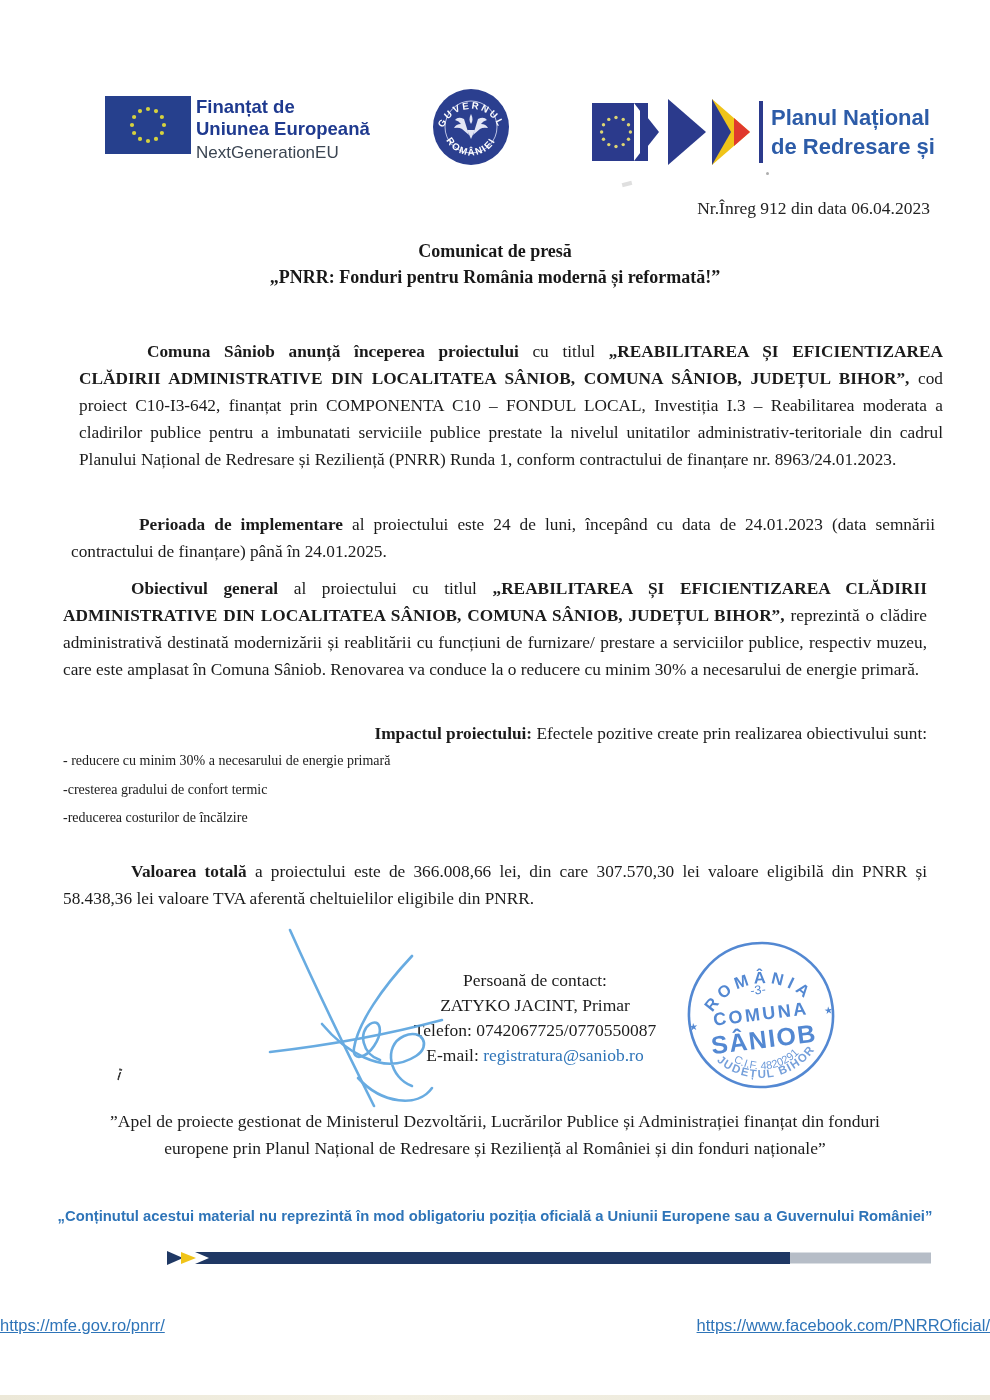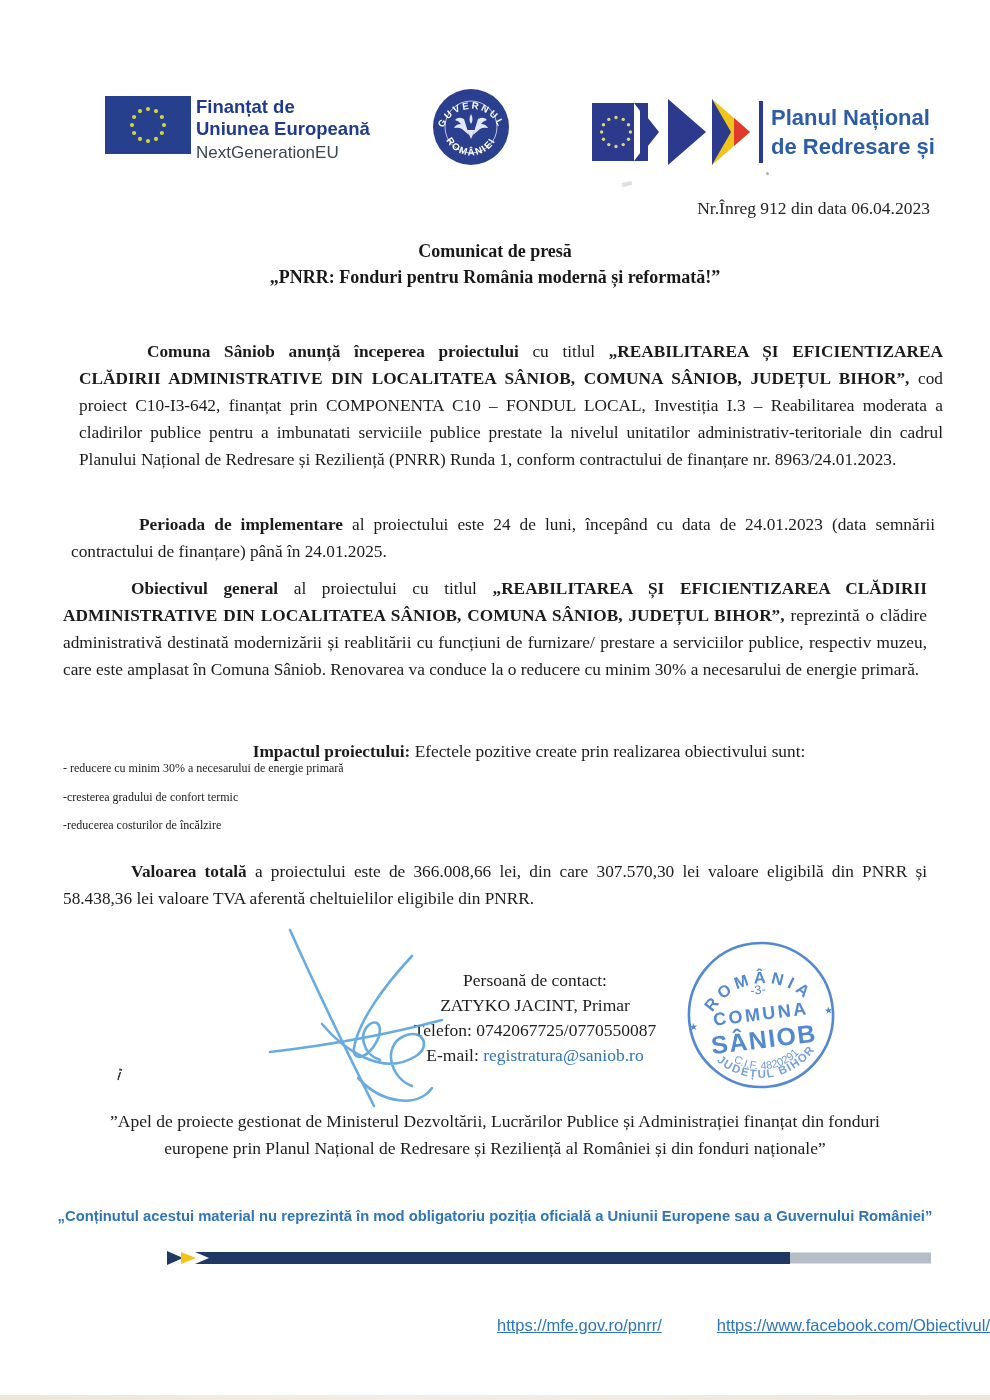--- a/index.html
+++ b/index.html
@@ -16,36 +16,36 @@
   .pnrr-logo{left:592px;top:97px;}
 
   .regline{top:198px;right:60px;font-size:17.5px;color:#222;}
 
   .titleblock{top:238px;left:0;width:990px;text-align:center;font-weight:bold;
               font-size:18px;line-height:26px;color:#181818;}
 
   .para{left:63px;width:864px;text-align:justify;font-size:17.3px;line-height:27px;color:#1b1b1b;}
   .para .bold{font-weight:bold;}
   .indent{text-indent:68px;}
-  .listline{left:63px;width:864px;font-size:12px;color:#1b1b1b;margin-top:8px;}
+  .listline{left:63px;width:864px;font-size:14px;color:#1b1b1b;}
 
   .contact{top:968px;left:0;width:990px;text-align:center;font-size:17.5px;line-height:25px;color:#1c1c1c;padding-left:40px;}
   .contact a{color:#2e74b8;text-decoration:none;}
 
   .quote{top:1108px;left:80px;width:830px;text-align:center;font-size:17.5px;line-height:27px;color:#1c1c1c;}
 
   .disclaimer{top:1208px;left:0;width:990px;text-align:center;
               font-family:"Liberation Sans",sans-serif;font-weight:bold;
               font-size:14.8px;color:#2e74b8;}
 
   .footer-bar{top:1250px;left:165px;}
   .motto{top:1274px;left:0;width:990px;text-align:center;
          font-family:"Liberation Sans",sans-serif;font-weight:bold;
          font-size:17.5px;color:#1f4e9c;}
-  .links{top:1316px;left:0;width:990px;display:flex;justify-content:flex-end;gap:55px;
+  .links{top:1316px;left:0;width:990px;display:flex;justify-content:space-between;gap:55px;
          font-family:"Liberation Sans",sans-serif;font-size:16.5px;}
   .links a{color:#2e74b8;text-decoration:underline;}
 
   .signature{left:262px;top:928px;pointer-events:none;}
   .stamp{left:676px;top:930px;opacity:.88;}
 
   .artifact1{left:118px;top:1072px;width:3px;height:9px;border-left:2px solid #3c3c3c;
              transform:rotate(18deg);border-radius:2px;}
   .artifact1:after{content:"";position:absolute;left:-3px;top:-3px;width:3px;height:2px;background:#4a4a4a;}
   .artifact2{left:622px;top:182px;width:10px;height:4px;background:#c9c9c9;opacity:.6;transform:rotate(-15deg);}
@@ -152,21 +152,21 @@
   </p>
 
   <p class="abs para indent" style="top:503px;margin:8px;">
     <span class="bold">Perioada de implementare</span><span> al proiectului este 24 de luni, începând cu data de 24.01.2023 (data semnării contractului de finanțare) până în 24.01.2025.</span>
   </p>
 
   <p class="abs para indent" style="top:575px;margin:0;">
     <span class="bold">Obiectivul general</span><span> al proiectului cu titlul </span><span class="bold">„REABILITAREA ȘI EFICIENTIZAREA CLĂDIRII ADMINISTRATIVE DIN LOCALITATEA SÂNIOB, COMUNA SÂNIOB, JUDEȚUL BIHOR”,</span><span> reprezintă o clădire administrativă destinată modernizării și reablitării cu funcțiuni de furnizare/ prestare a serviciilor publice, respectiv muzeu, care este amplasat în Comuna Sâniob. Renovarea va conduce la o reducere cu minim 30% a necesarului de energie primară.</span>
   </p>
 
-  <p class="abs para indent" style="top:738px;margin:0;text-align:center;">
+  <p class="abs para indent" style="top:720px;margin:0;text-align:right;">
     <span class="bold">Impactul proiectului:</span><span> Efectele pozitive create prin realizarea obiectivului sunt:</span>
   </p>
   <div class="abs listline" style="top:753px;">- reducere cu minim 30% a necesarului de energie primară</div>
   <div class="abs listline" style="top:782px;">-cresterea gradului de confort termic</div>
   <div class="abs listline" style="top:810px;">-reducerea costurilor de încălzire</div>
 
   <p class="abs para indent" style="top:858px;margin:0;">
     <span class="bold">Valoarea totală</span><span> a proiectului este de 366.008,66 lei, din care 307.570,30 lei valoare eligibilă din PNRR și 58.438,36 lei valoare TVA aferentă cheltuielilor eligibile din PNRR.</span>
   </p>
 
@@ -227,17 +227,17 @@
       <polygon points="2,1 18,8 2,15" fill="#1f3864"></polygon>
       <polygon points="16,2 31,8 16,14" fill="#f0c419"></polygon>
       <polygon points="30,2 625,2 625,14 30,14 44,8" fill="#1f3864"></polygon>
       <rect x="625" y="2.5" width="141" height="11" fill="#b6bdc7"></rect>
     </svg>
   </div>
 
 
   <div class="abs links">
     <a href="#">https://mfe.gov.ro/pnrr/</a>
-    <a href="#">https://www.facebook.com/Obiectivul/</a>
+    <a href="#">https://www.facebook.com/PNRROficial/</a>
   </div>
 
   <div class="abs bottom-edge"></div>
 </div>
 
 </body></html>

